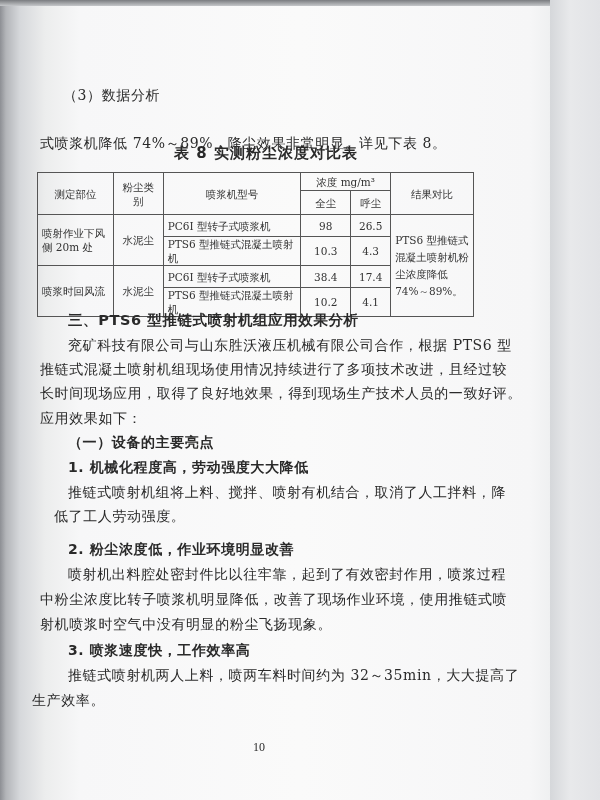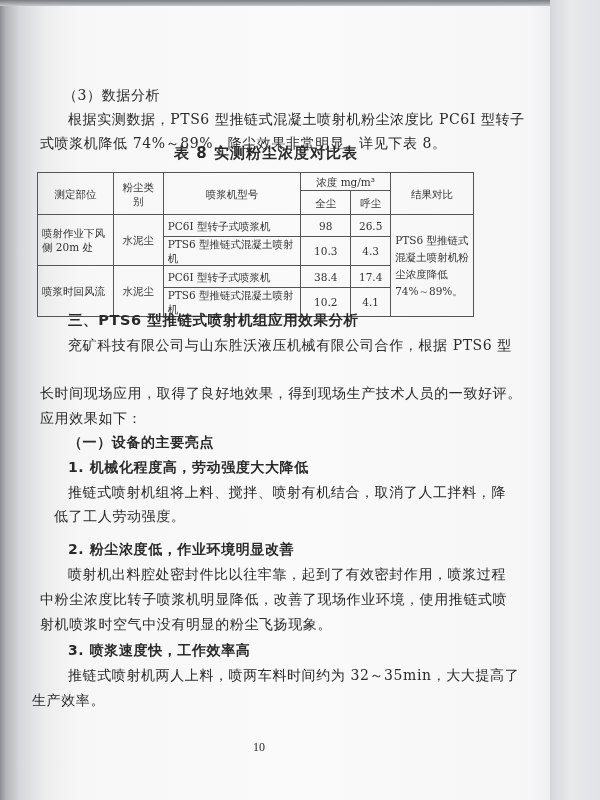--- a/index.html
+++ b/index.html
@@ -50,21 +50,20 @@
 </head>
 <body>
 
 <div class="scan"></div>
 <div class="topbar"></div>
 <div class="rightstrip"></div>
 
 <div class="page">
 
   <div class="line" style="left:63px;top:84px;">（3）数据分析</div>
-  <div class="line" style="left:68px;top:108px;">根据实测数据，PTS6 型推链式混凝土喷射机粉尘浓度比 PC6I 型转子</div>
   <div class="line" style="left:40px;top:132px;">式喷浆机降低 74%～89%，降尘效果非常明显。详见下表 8。</div>
 
   <div class="caption">表 8   实测粉尘浓度对比表</div>
 
   <table class="dust">
     <colgroup>
       <col style="width:76px">
         <col style="width:50px">
         <col style="width:138px">
       <col style="width:50px">
@@ -106,20 +105,21 @@
     <tr style="height:22px;">
       <td class="l">PTS6 型推链式混凝土喷射机</td>
       <td>10.2</td>
       <td>4.1</td>
     </tr>
   </tbody>
     </table>
 
   <div class="line bold" style="left:68px;top:309px;font-size:14.5px;">三、PTS6 型推链式喷射机组应用效果分析</div>
   <div class="line" style="left:68px;top:334px;">兖矿科技有限公司与山东胜沃液压机械有限公司合作，根据 PTS6 型</div>
+  <div class="line" style="left:40px;top:358px;">推链式混凝土喷射机组现场使用情况持续进行了多项技术改进，且经过较</div>
   <div class="line" style="left:40px;top:382px;">长时间现场应用，取得了良好地效果，得到现场生产技术人员的一致好评。</div>
   <div class="line" style="left:40px;top:407px;">应用效果如下：</div>
 
   <div class="line bold" style="left:68px;top:431px;">（一）设备的主要亮点</div>
 
   <div class="line bold" style="left:68px;top:456px;">1. 机械化程度高，劳动强度大大降低</div>
   <div class="line" style="left:68px;top:481px;">推链式喷射机组将上料、搅拌、喷射有机结合，取消了人工拌料，降</div>
   <div class="line" style="left:54px;top:505px;">低了工人劳动强度。</div>
 
   <div class="line bold" style="left:68px;top:538px;">2. 粉尘浓度低，作业环境明显改善</div>

